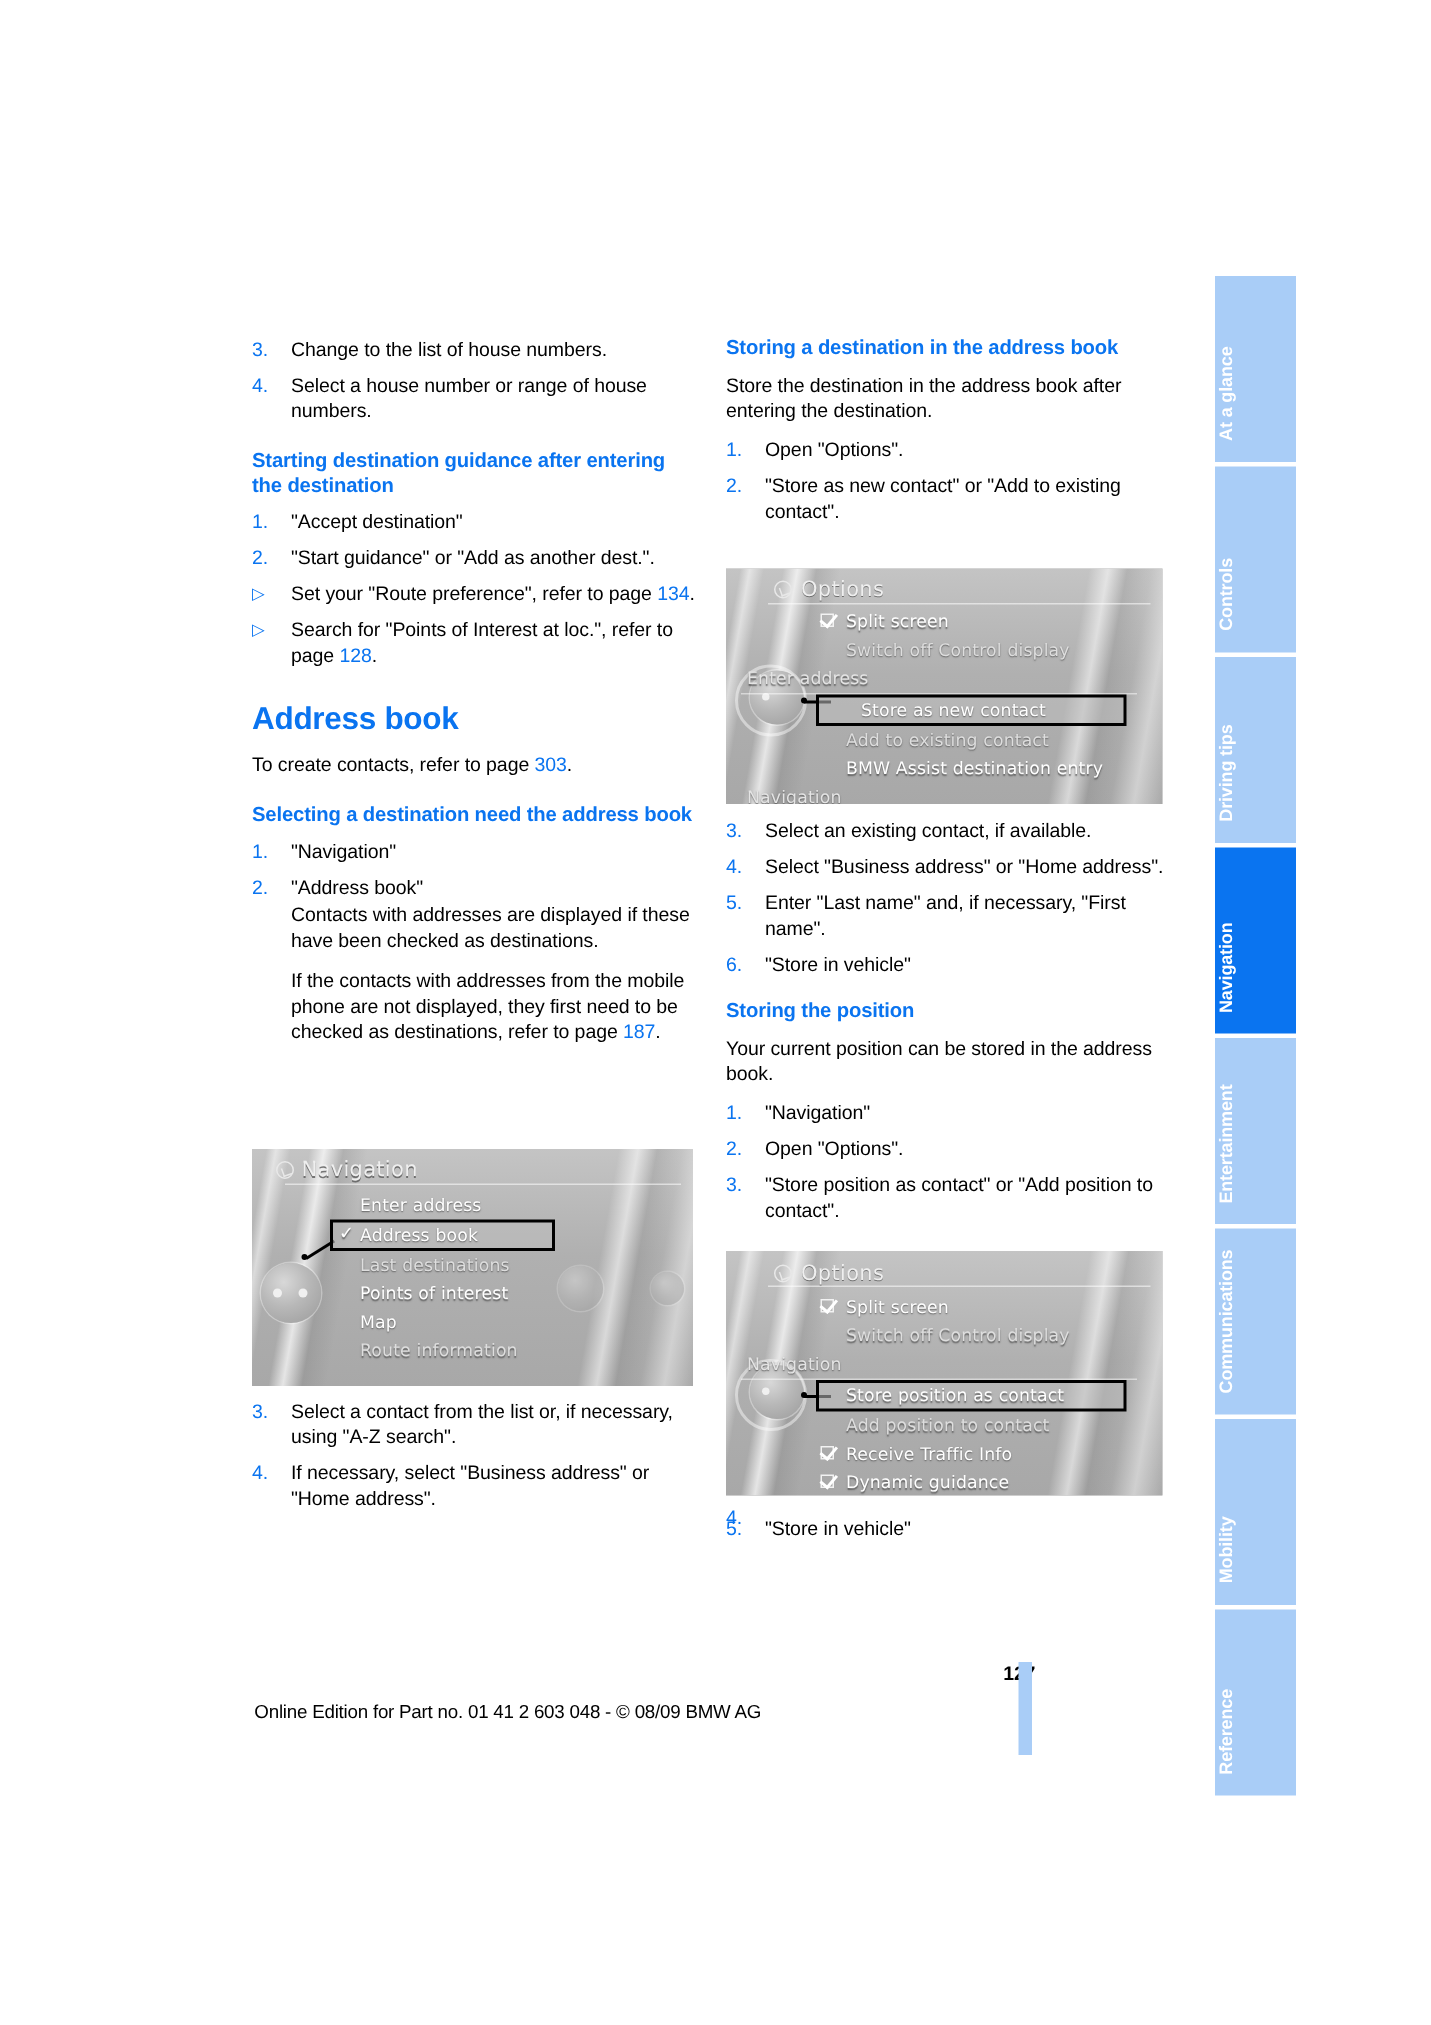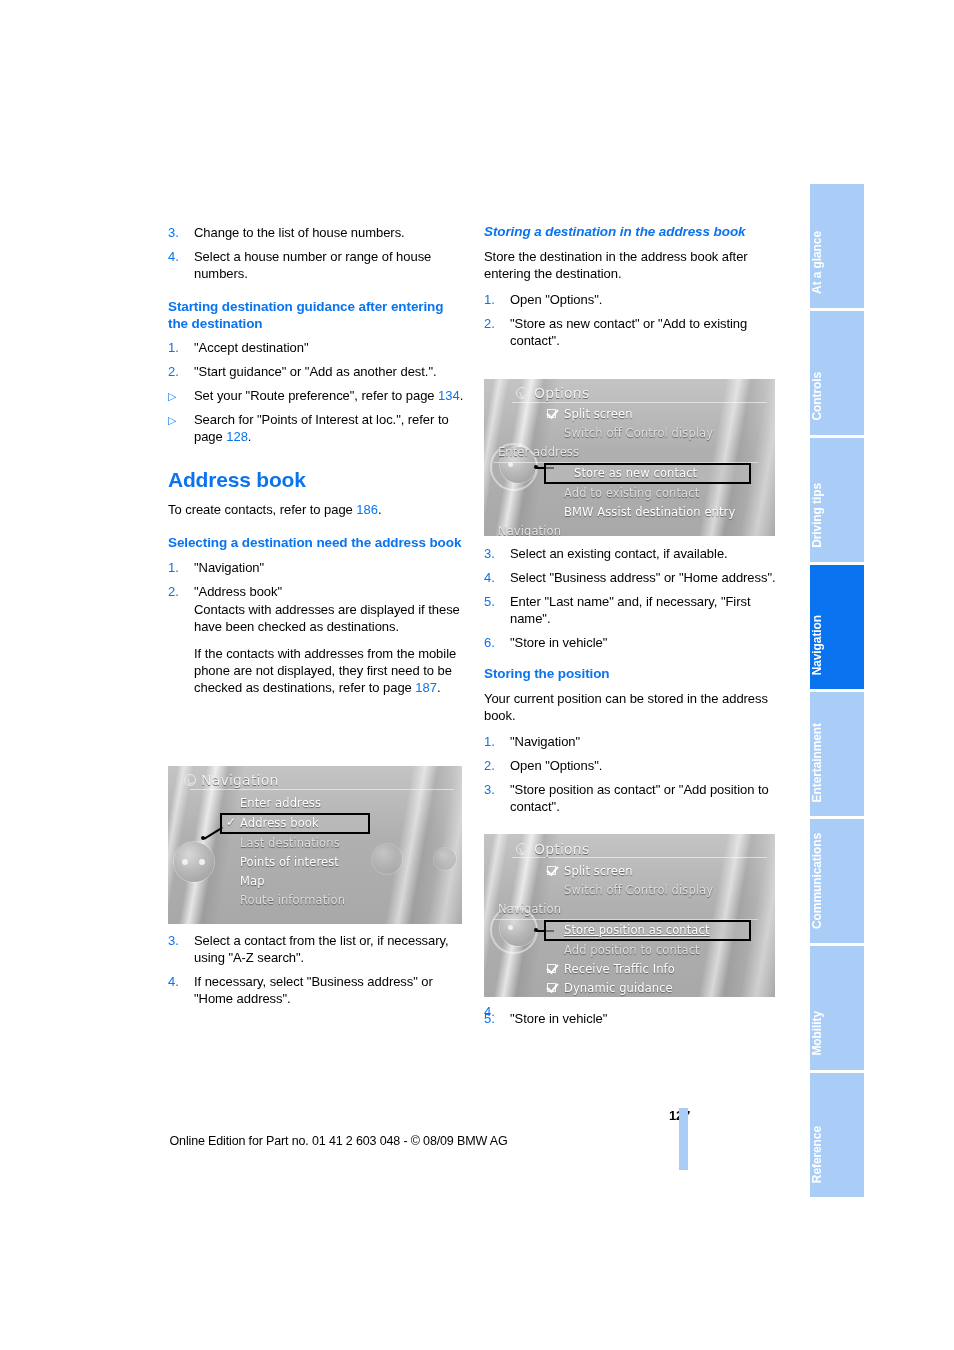--- a/index.html
+++ b/index.html
@@ -309,21 +309,21 @@
       <span class="marker tri">▷</span>
       <span>Set your "Route preference", refer to page </span><span class="ref">134</span><span>.</span>
     </div>
     <div class="step">
       <span class="marker tri">▷</span>
       <span>Search for "Points of Interest at loc.", refer to page </span><span class="ref">128</span><span>.</span>
     </div>
 
     <div class="h1">Address book</div>
     <div class="para">
-      <span>To create contacts, refer to page </span><span class="ref">186</span><span>.</span>
+      <span>To create contacts, refer to page </span><span class="ref">303</span><span>.</span>
     </div>
 
     <div class="h2">Selecting a destination need the address book</div>
 
     <div class="step">
       <span class="marker">1.</span>
       <span>"Navigation"</span>
     </div>
     <div class="step">
       <span class="marker">2.</span>
@@ -338,21 +338,21 @@
       <span class="marker">3.</span>
       <span>Select a contact from the list or, if necessary, using "A-Z search".</span>
     </div>
     <div class="step">
       <span class="marker">4.</span>
       <span>If necessary, select "Business address" or "Home address".</span>
     </div>
   </div>
 
   <div class="col" id="col-right">
-    <div class="h2" style="margin-top:0;font-style:italic;">Storing a destination in the address book</div>
+    <div class="h2" style="margin-top:0;">Storing a destination in the address book</div>
     <div class="para">Store the destination in the address book after entering the destination.</div>
 
     <div class="step">
       <span class="marker">1.</span>
       <span>Open "Options".</span>
     </div>
     <div class="step">
       <span class="marker">2.</span>
       <span>"Store as new contact" or "Add to existing contact".</span>
     </div>
@@ -497,21 +497,21 @@
       <div class="mrow">
         <span class="chkbox"></span>
         <span>Split screen</span>
       </div>
       <div class="mrow dim">
         <span>Switch off Control display</span>
       </div>
       <div class="mrow section" style="margin-left:-52px; width:260px;">
         <span>Navigation</span>
       </div>
-      <div class="mrow sel" style="margin-left:-2px; width:207px;text-decoration:underline;">
+      <div class="mrow sel" style="margin-left:-2px; width:207px;">
         <span>Store position as contact</span>
       </div>
       <div class="mrow dim">
         <span>Add position to contact</span>
       </div>
       <div class="mrow">
         <span class="chkbox"></span>
         <span>Receive Traffic Info</span>
       </div>
       <div class="mrow">

